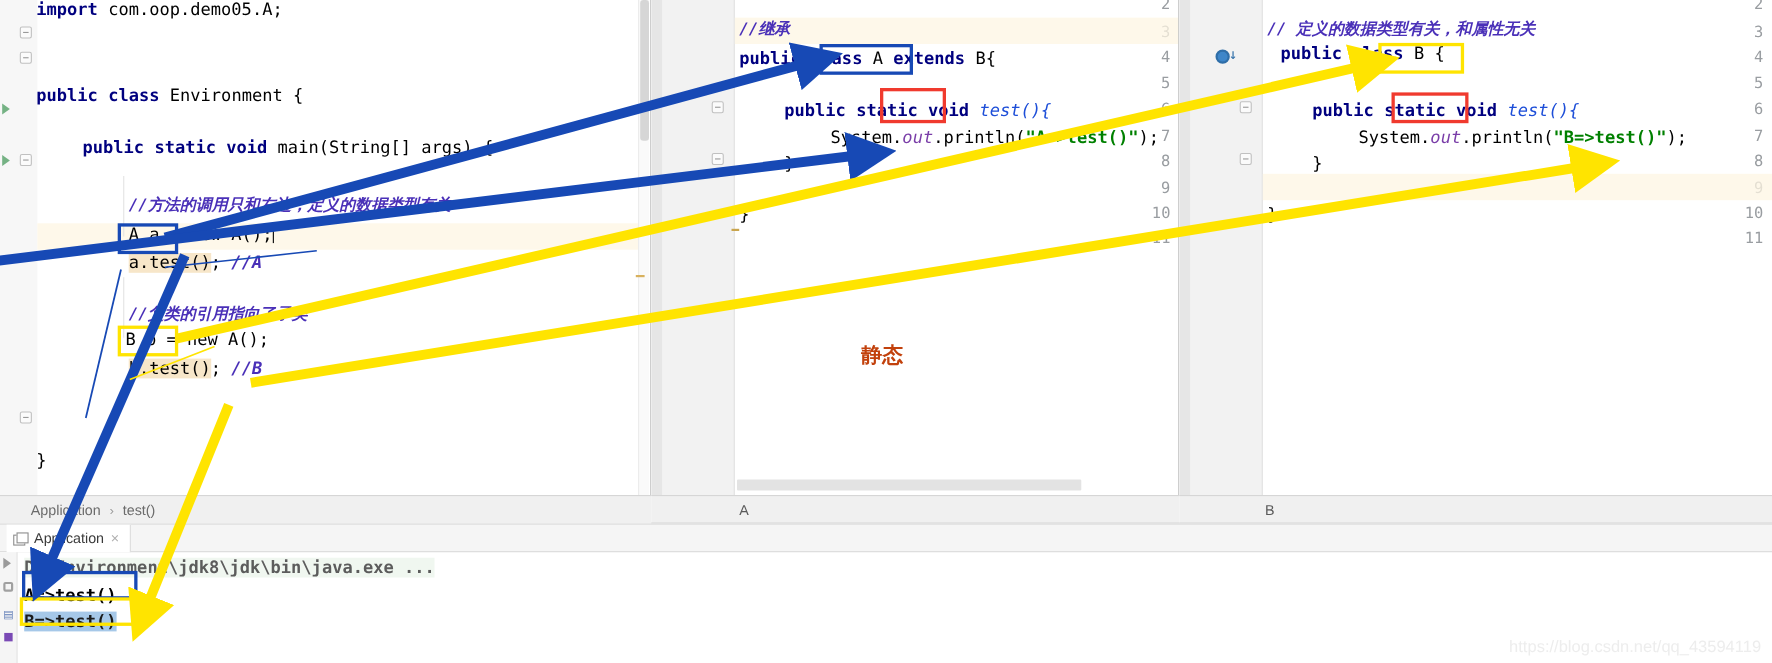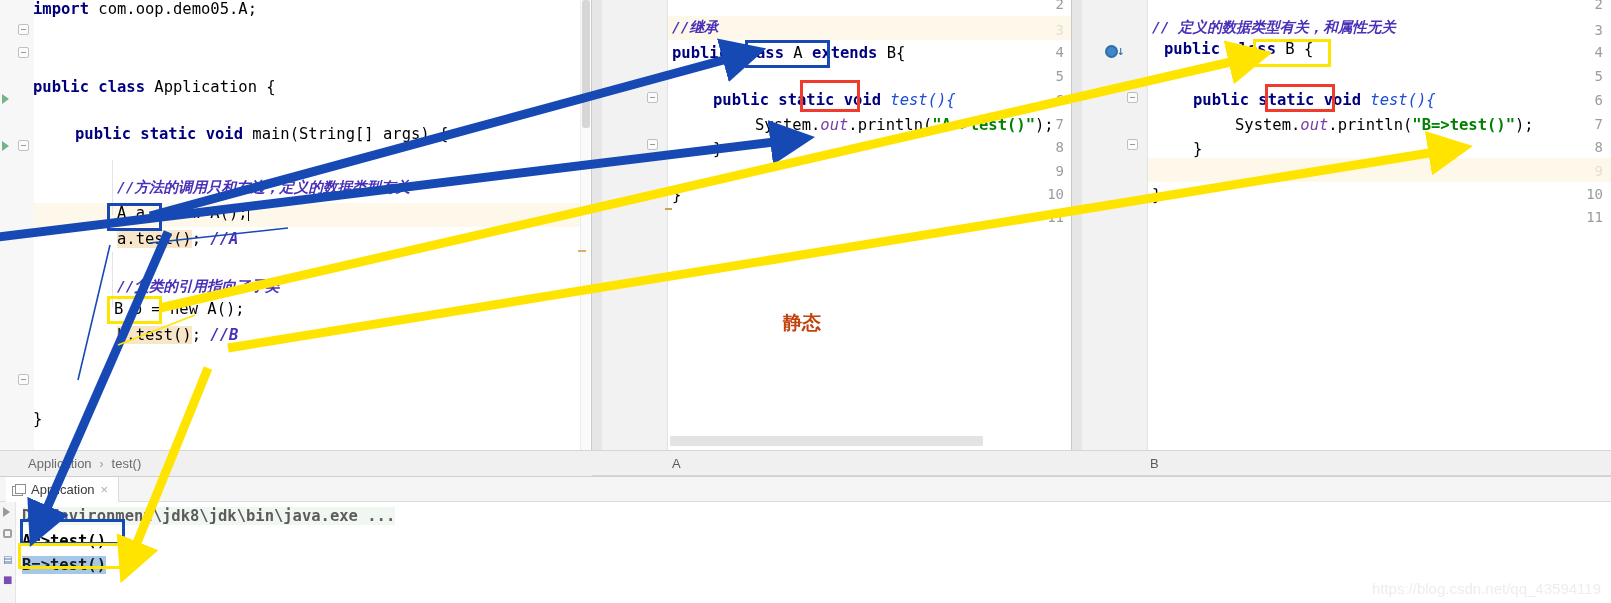--- a/index.html
+++ b/index.html
@@ -189,21 +189,21 @@
       <div class="fold" style="left:18px; top:374px;"></div>
 
       <div class="hl-line" style="left:34px; top:203px; width:548px; height:24px;"></div>
 
       <div class="indent-guide" style="left:112px; top:160px; height:55px;"></div>
       <div class="indent-guide" style="left:112px; top:252px; height:55px;"></div>
 
       <div class="code" style="left:33px; top:-4px;"><span class="kw">import</span> <span class="plain">com.oop.demo05.A;</span></div>
 
 
-      <div class="code" style="left:33px; top:74px;"><span class="kw">public</span> <span class="kw">class</span> <span class="plain">Application {</span></div>
+      <div class="code" style="left:33px; top:74px;"><span class="kw">public</span> <span class="kw">class</span> <span class="plain">Environment {</span></div>
 
       <div class="code" style="left:75px; top:121px;"><span class="kw">public</span> <span class="kw">static</span> <span class="kw">void</span> <span class="plain">main(String[] args) {</span></div>
 
       <div class="code" style="left:117px; top:174px; font-size:14.5px;"><span class="cmt">//方法的调用只和左边，定义的数据类型有关</span></div>
 
       <div class="code" style="left:117px; top:200px;"><span class="plain">A a</span><span class="plain"> = new A();</span><span class="caret"></span></div>
 
       <div class="code" style="left:117px; top:226px;"><span class="plain sym-hl">a.test()</span><span class="plain">; </span><span class="cmt">//A</span></div>
 
       <div class="code" style="left:117px; top:273px; font-size:14.5px;"><span class="cmt">//父类的引用指向了子类</span></div>

